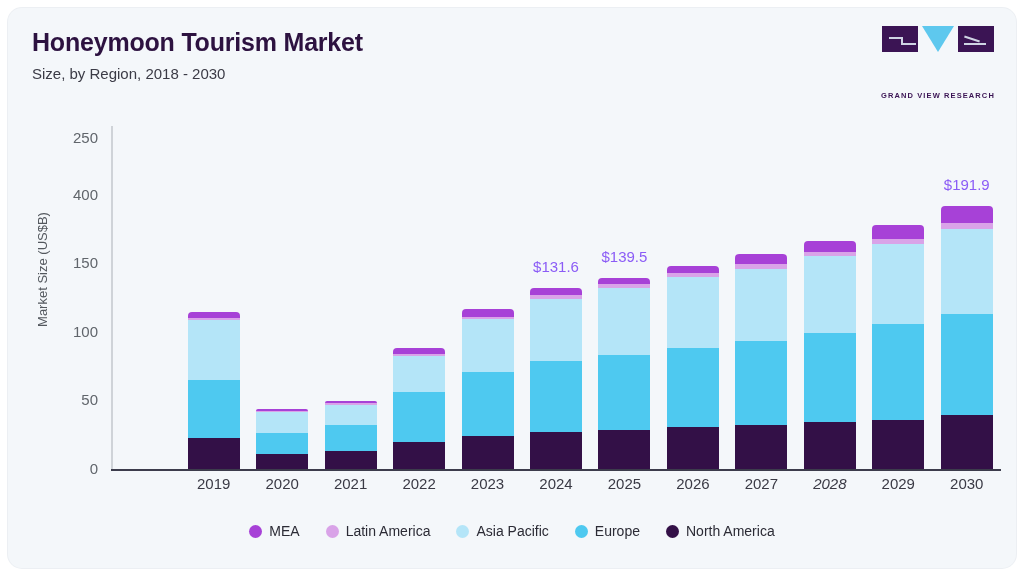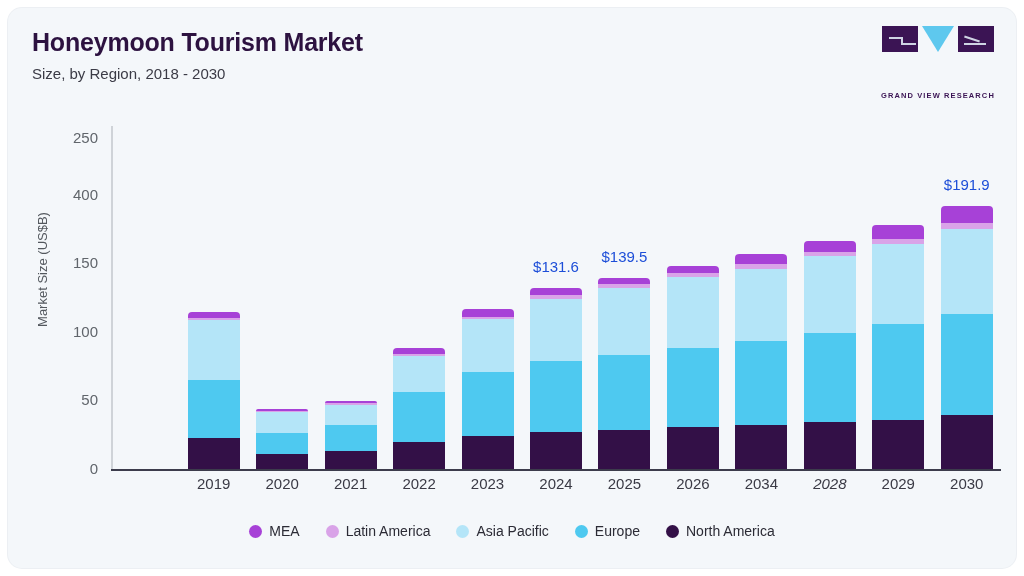--- a/index.html
+++ b/index.html
@@ -79,21 +79,21 @@
   .seg-eu{background:#4ec9f0;}
   .seg-ap{background:#b4e5f8;}
   .seg-la{background:#d9a3e8;}
   .seg-mea{background:#a741d7;border-radius:4px 4px 0 0;}
   .xlab{
     position:absolute;top:349px;left:50%;transform:translateX(-50%);
     font-size:15px;color:#3a3a45;white-space:nowrap;
   }
   .dlabel{
     position:absolute;left:50%;transform:translateX(-50%);
-    font-size:15px;color:#1d4ed8;white-space:nowrap;
+    font-size:15px;color:#8b5cf6;white-space:nowrap;
   }
 
   
   #legend{
     position:absolute;left:0;top:515px;width:1008px;
     display:flex;justify-content:center;align-items:center;gap:26px;
   }
   .leg-item{display:flex;align-items:center;gap:7px;}
   .leg-dot{width:13px;height:13px;border-radius:50%;}
   .leg-label{font-size:14px;color:#2b2b35;white-space:nowrap;}
@@ -215,21 +215,21 @@
         <div class="xlab">2026</div>
       </div>
       <div class="bargroup" style="left: 616.154px; width: 68.4615px; height: 343px;">
         <div class="bar" style="width: 52px; left: 8.23077px;">
           <div class="seg seg-na" style="height: 44.1784px; bottom: 0px;"></div>
           <div class="seg seg-eu" style="height: 84.1036px; bottom: 44.1784px;"></div>
           <div class="seg seg-ap" style="height: 72.03px; bottom: 128.282px;"></div>
           <div class="seg seg-la" style="height: 4.802px; bottom: 200.312px;"></div>
           <div class="seg seg-mea" style="height: 10.29px; bottom: 205.114px;"></div>
         </div>
-        <div class="xlab">2034</div>
+        <div class="xlab">2027</div>
       </div>
       <div class="bargroup" style="left: 684.615px; width: 68.4615px; height: 343px; font-style: italic;">
         <div class="bar" style="width: 52px; left: 8.23077px;">
           <div class="seg seg-na" style="height: 46.648px; bottom: 0px;"></div>
           <div class="seg seg-eu" style="height: 89.866px; bottom: 46.648px;"></div>
           <div class="seg seg-ap" style="height: 76.146px; bottom: 136.514px;"></div>
           <div class="seg seg-la" style="height: 4.802px; bottom: 212.66px;"></div>
           <div class="seg seg-mea" style="height: 10.976px; bottom: 217.462px;"></div>
         </div>
         <div class="xlab">2028</div>

